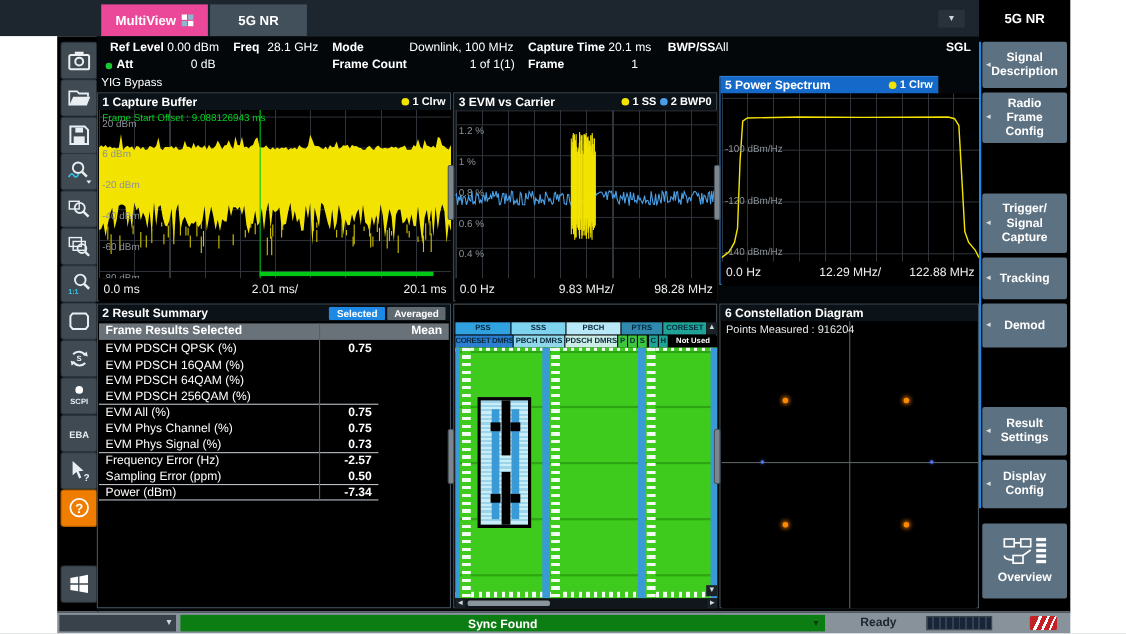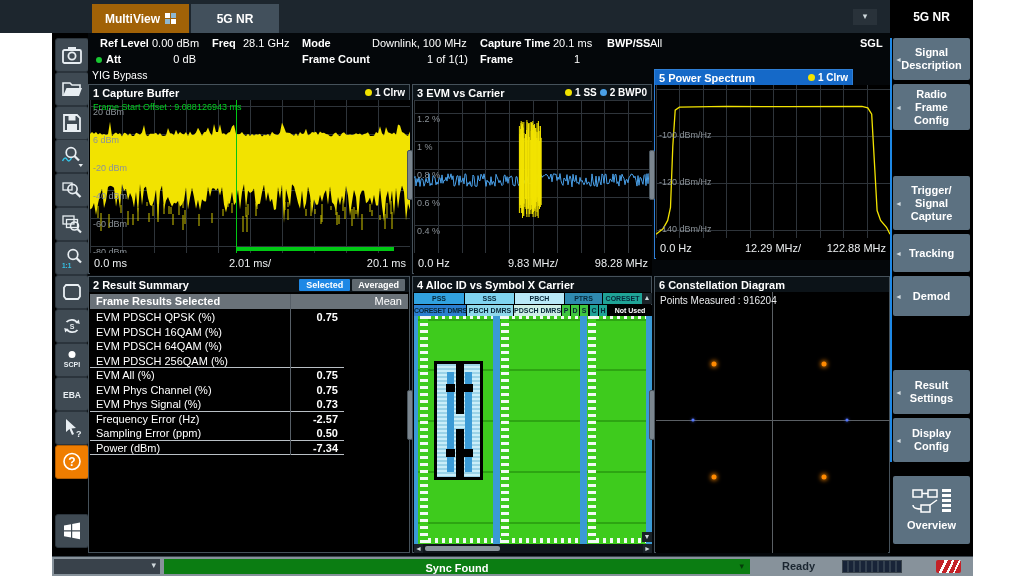--- a/index.html
+++ b/index.html
@@ -33,21 +33,21 @@
 .scrbox{position:absolute;background:#1a2228;color:#cfd8dc;font-size:7px;text-align:center;line-height:10px}
 .handle{position:absolute;width:6px;height:50px;background:#7b868f;border:1px solid #49545c;border-radius:2px;box-sizing:border-box}
 svg text{font-family:"Liberation Sans",sans-serif}
 </style>
 </head>
 <body>
 
 <div id="screen">
 
   <div class="abs" style="left:0;top:0;width:890px;height:33px;background:#1d262e"></div>
-  <div class="abs" style="left:92px;top:4px;width:97px;height:29px;background:#a16207;display:flex;align-items:center;justify-content:center;gap:5px">
+  <div class="abs" style="left:92px;top:4px;width:97px;height:29px;background:#ec4899;display:flex;align-items:center;justify-content:center;gap:5px">
     <span class="lbl" style="font-size:12px">MultiView</span>
     <svg width="11" height="11" viewBox="0 0 11 11">
         <rect x="0" y="0" width="5" height="5" fill="#fff"></rect>
         <rect x="6" y="0" width="5" height="5" fill="#8fb8d0"></rect>
         <rect x="0" y="6" width="5" height="5" fill="#8fb8d0"></rect>
         <rect x="6" y="6" width="5" height="5" fill="#fff"></rect>
       </svg>
   </div>
   <div class="abs" style="left:191px;top:4px;width:88px;height:29px;background:#42505c;display:flex;align-items:center;justify-content:center">
     <span class="lbl" style="font-size:12px">5G NR</span>
@@ -390,21 +390,21 @@
   <div class="panel" style="left:88px;top:276px;width:322px;height:277px">
     <div class="phead">
       <span class="ptitle">2 Result Summary</span>
       <span class="pleg" style="gap:2px">
         <span style="background:#1e88e5;font-size:9px;font-weight:bold;padding:1px 7px;border-radius:1px">Selected</span>
         <span style="background:#5f6970;font-size:9px;font-weight:bold;padding:1px 6px;border-radius:1px">Averaged</span>
       </span>
     </div>
     <div class="abs" style="left:1px;top:17px;width:318px;height:15px;background:#6a7279;line-height:15px">
       <span style="position:absolute;left:6px;font-size:11px;font-weight:bold">Frame Results Selected</span>
-      <span style="position:absolute;left:200px;right:6px;text-align:right;font-size:11px;font-weight:normal">Mean</span>
+      <span style="position:absolute;left:200px;right:6px;text-align:right;font-size:11px;font-weight:bold">Mean</span>
     </div>
     <div class="abs" style="left:1px;top:33px;width:254px">
       <div class="row">
           <span class="rl">EVM PDSCH QPSK (%)</span>
           <span class="rv">0.75</span>
         </div>
       <div class="row">
           <span class="rl">EVM PDSCH 16QAM (%)</span>
           <span class="rv"></span>
         </div>
@@ -438,23 +438,20 @@
         </div>
       <div class="row gsep">
           <span class="rl">Power (dBm)</span>
           <span class="rv">-7.34</span>
         </div>
     </div>
     <div class="abs" style="left:201px;top:17px;width:1px;height:161px;background:#575f67"></div>
   </div>
 
   <div class="panel" style="left:412px;top:276px;width:240px;height:277px">
-    <div class="phead">
-      <span class="ptitle">4 Alloc ID vs Symbol X Carrier</span>
-    </div>
 
     <div class="chip" style="left: 1px; top: 16px; width: 50px; background: rgb(49, 162, 224);">PSS</div>
     <div class="chip" style="left: 52px; top: 16px; width: 49px; background: rgb(126, 211, 239);">SSS</div>
     <div class="chip" style="left: 102px; top: 16px; width: 49px; background: rgb(185, 233, 248);">PBCH</div>
     <div class="chip" style="left: 152px; top: 16px; width: 37px; background: rgb(47, 138, 176);">PTRS</div>
     <div class="chip" style="left: 190px; top: 16px; width: 39px; background: rgb(31, 163, 150);">CORESET</div>
     <div class="scrbox" style="left:229px;top:16px;width:10px;height:11px"><span>▲</span></div>
 
     <div class="chip" style="left: 1px; top: 28px; width: 52px; letter-spacing: -0.3px; background: rgb(43, 127, 208);">CORESET DMRS</div>
     <div class="chip" style="left: 54px; top: 28px; width: 46px; background: rgb(143, 216, 234);">PBCH DMRS</div>

